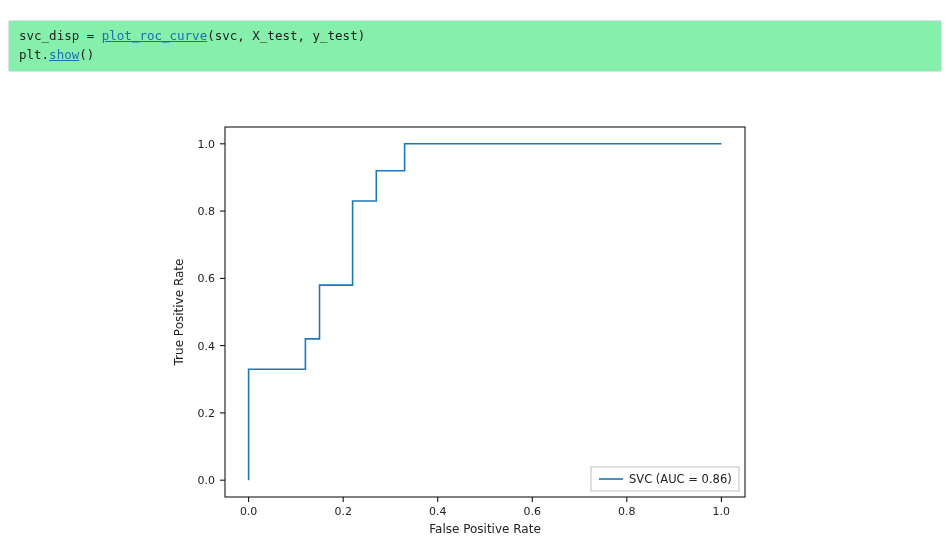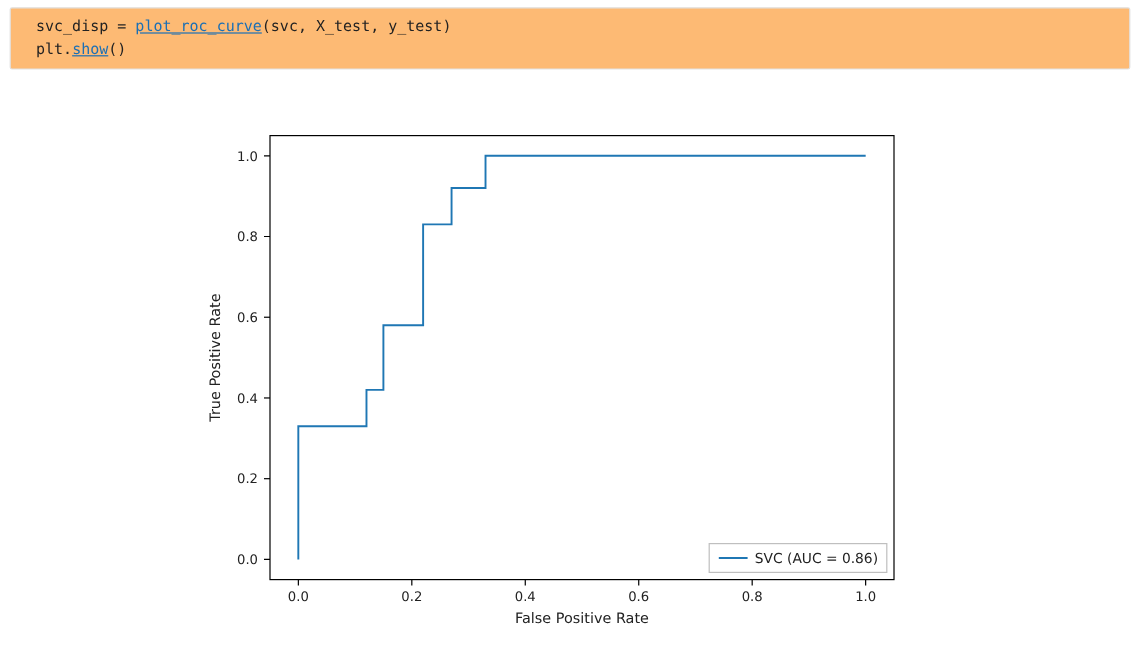--- a/index.html
+++ b/index.html
@@ -6,25 +6,25 @@
     margin: 0;
     padding: 0;
     width: 950px;
     height: 539px;
     background: #ffffff;
     font-family: "DejaVu Sans", "Helvetica Neue", Arial, sans-serif;
     font-size: 13px;
     color: #111;
   }
   .code-cell {
-    margin: 6px 8px 0 8px;
+    margin: 20px 8px 0 8px;
     border: 1px solid #e1e1e1;
-    background: #fdba74;
+    background: #86efac;
     border-radius: 2px;
-    padding: 6px 21px;
+    padding: 6px 10px;
     font-family: "DejaVu Sans Mono", Menlo, Consolas, monospace;
     font-size: 12.5px;
     line-height: 1.5;
     white-space: pre;
     color: #222;
   }
   .code-cell .fn { color: #1b6fb5; text-decoration: underline; }
   .code-cell .plain { color: #222; }
 
   .chart-wrap {

